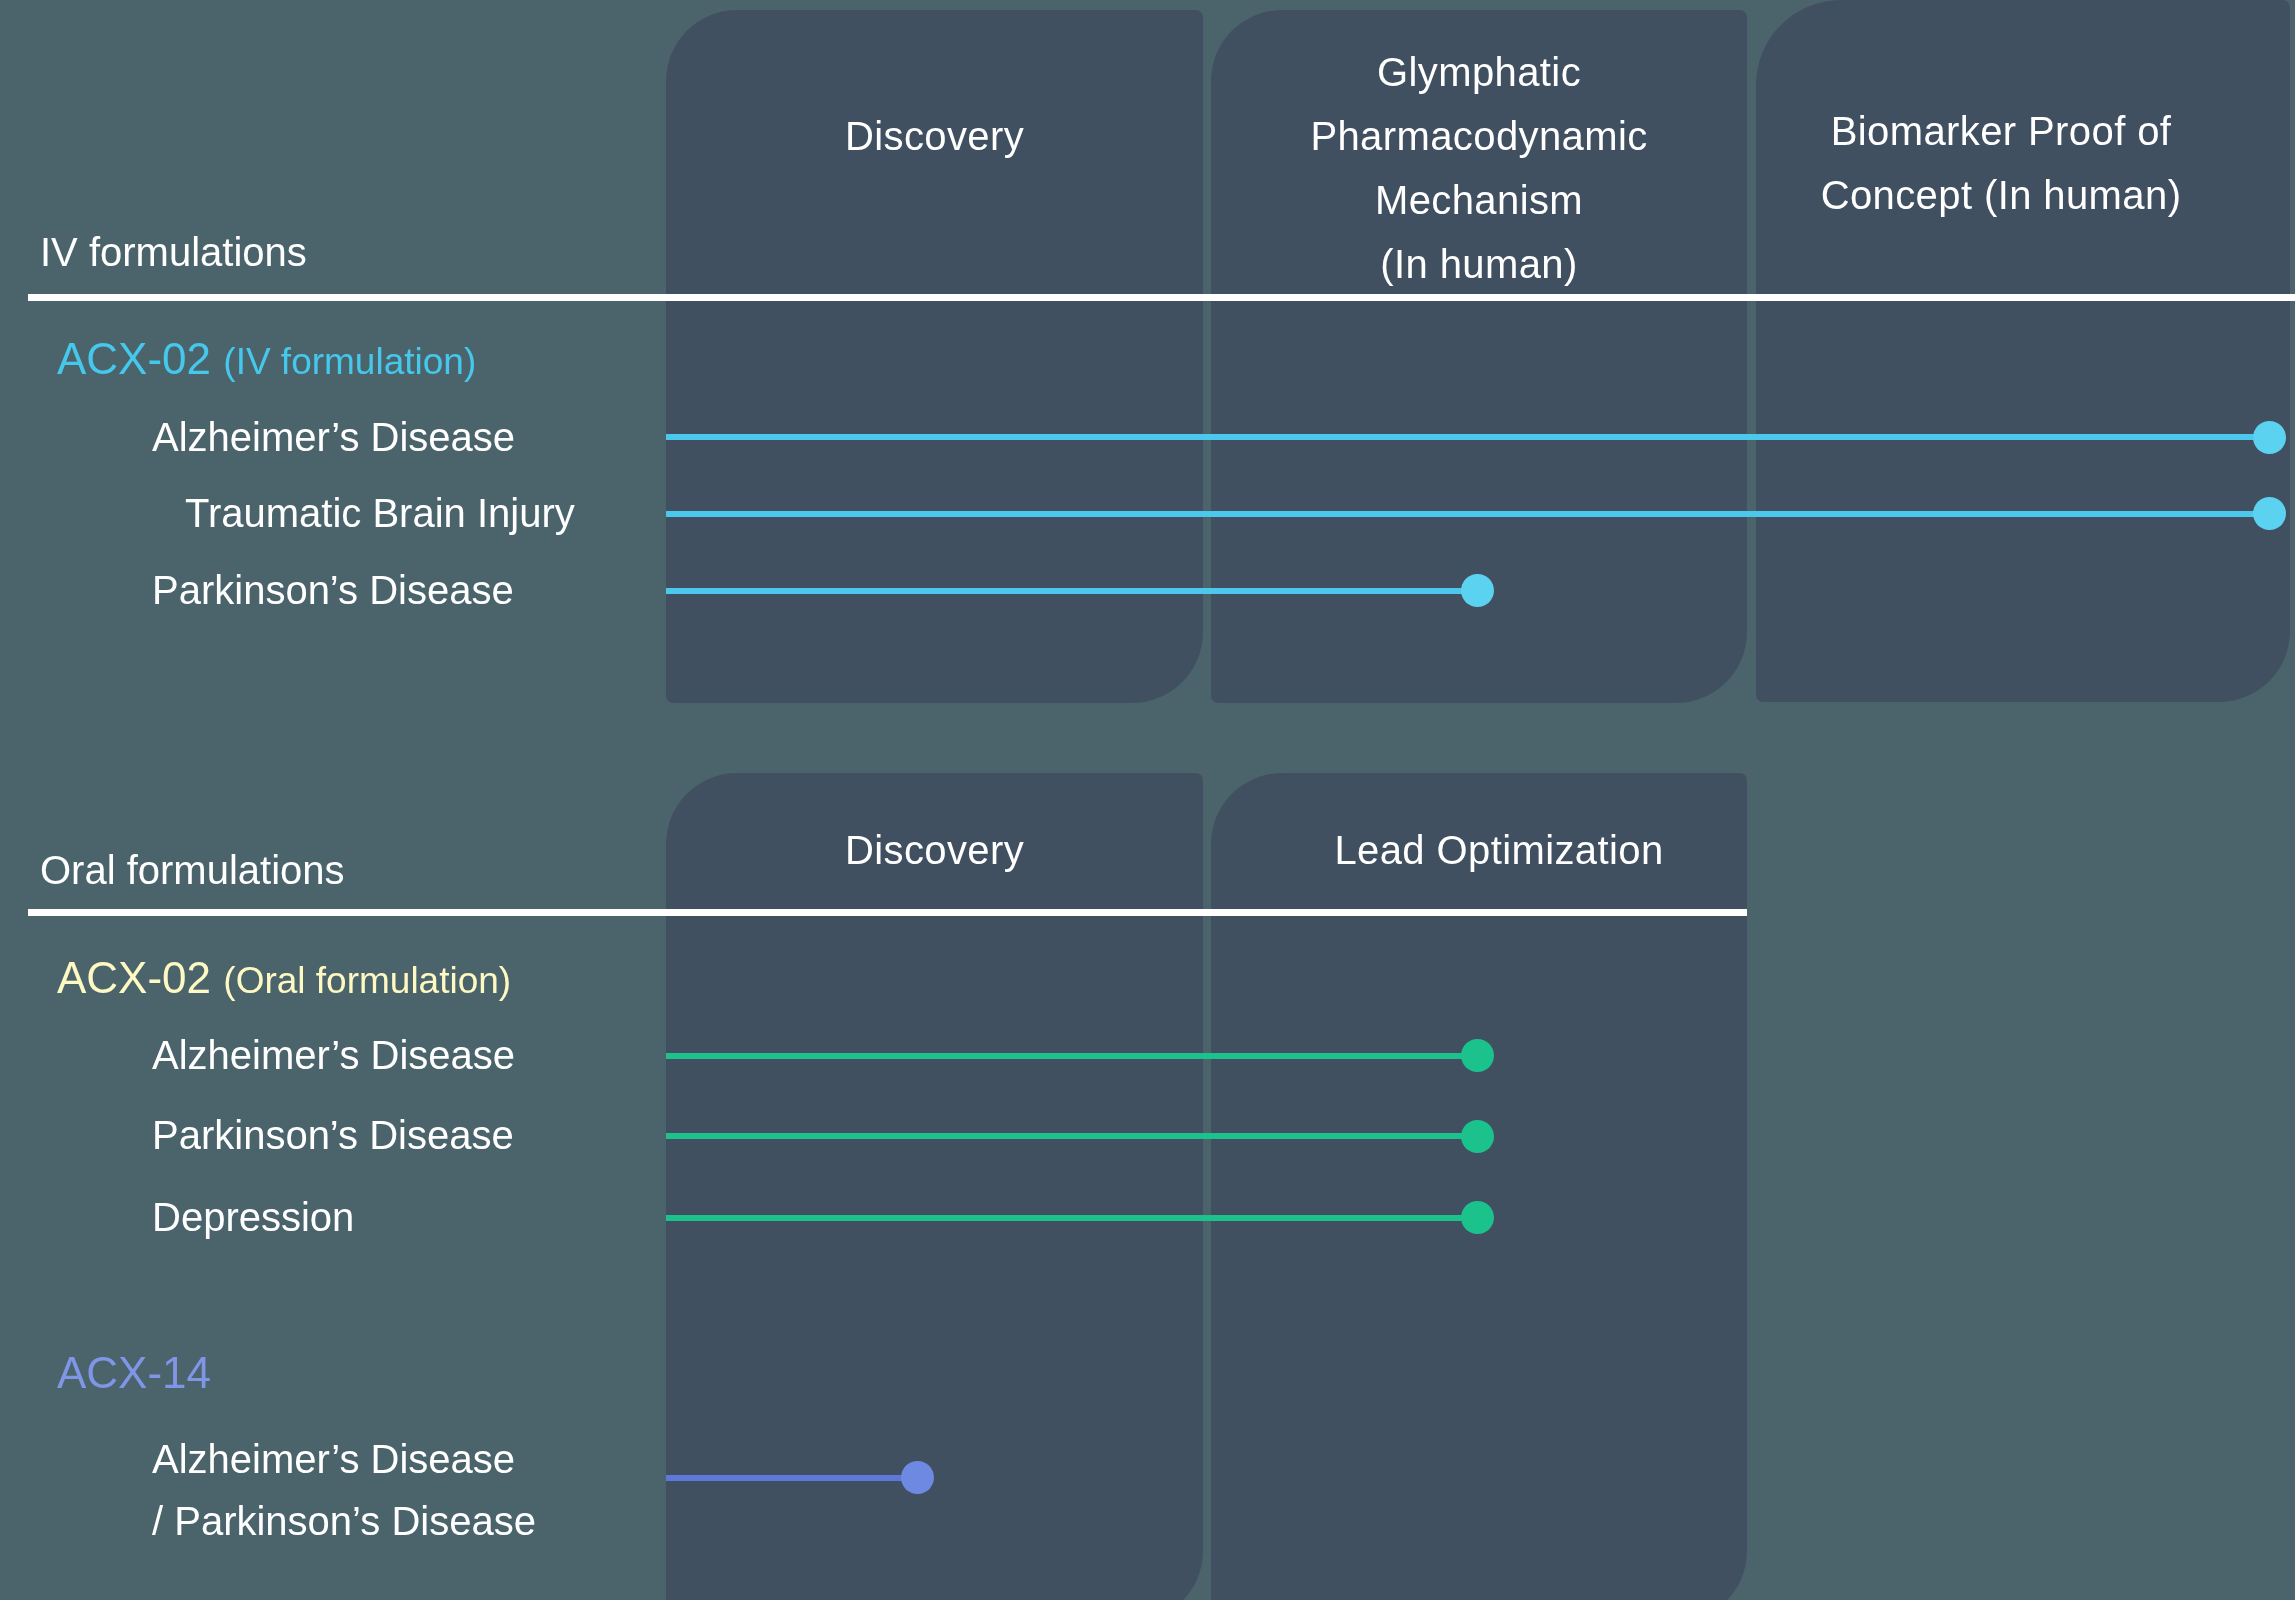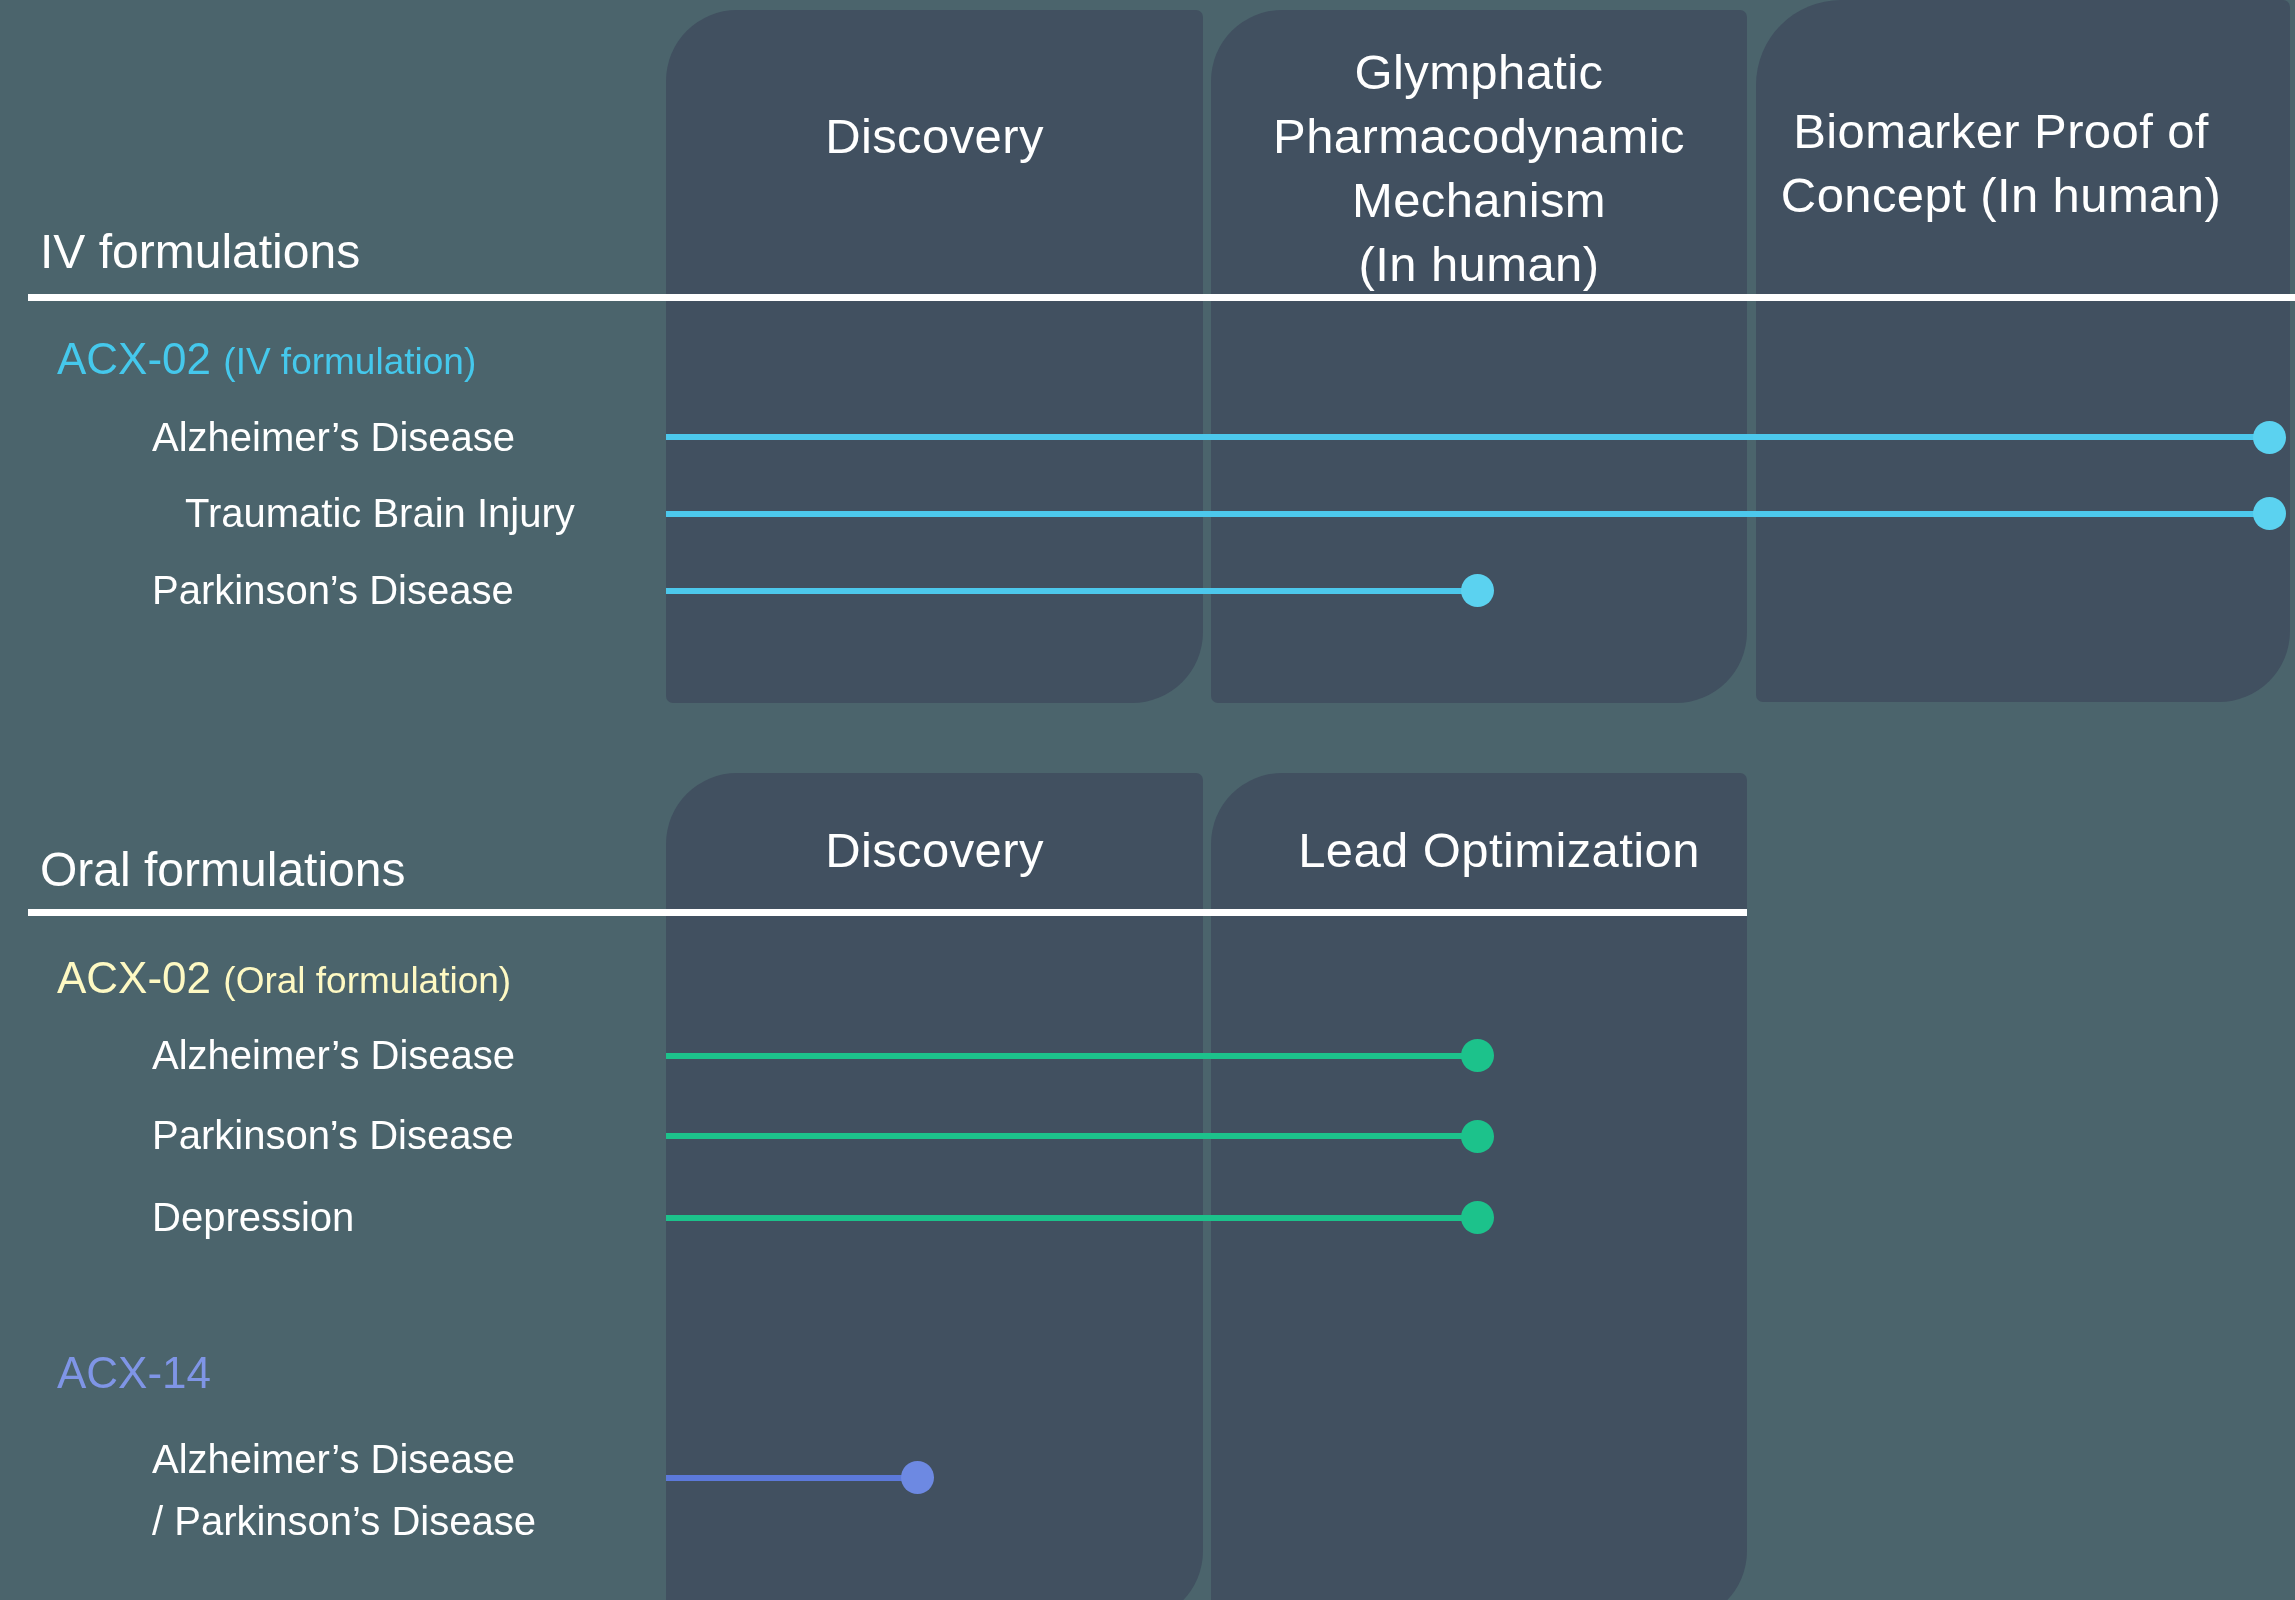--- a/index.html
+++ b/index.html
@@ -6,24 +6,24 @@
   body{
     width:2295px;height:1600px;position:relative;overflow:hidden;
     background:#4b646c;
     font-family:"Liberation Sans", sans-serif;
     color:#ffffff;font-weight:400;
   }
   .panel{position:absolute;background:#415060;}
   .rad{border-radius:71px 7px 71px 7px;}
   .rad3{border-radius:85px 7px 71px 7px;}
   .col-header{
-    position:absolute;text-align:center;font-size:49px;line-height:64px;
+    position:absolute;text-align:center;font-size:40px;line-height:64px;
     color:#ffffff;white-space:pre-line;font-weight:400;letter-spacing:0.4px;
   }
-  .section-title{position:absolute;font-size:48px;line-height:54px;color:#ffffff;}
+  .section-title{position:absolute;font-size:40px;line-height:54px;color:#ffffff;}
   .hr{position:absolute;height:7px;background:#ffffff;}
   .program{position:absolute;font-size:44px;line-height:50px;white-space:nowrap;}
   .program .qual{font-size:37px;}
   .cyan-t{color:#45c8ec;}
   .green-t{color:#fef9c3;}
   .peri-t{color:#7f95e6;}
   .row-label{position:absolute;font-size:40px;line-height:45px;color:#ffffff;white-space:pre-line;}
   .row-label.two{line-height:62px;}
   .pline{position:absolute;height:5.7px;}
   .dot{position:absolute;width:33px;height:33px;border-radius:50%;}

